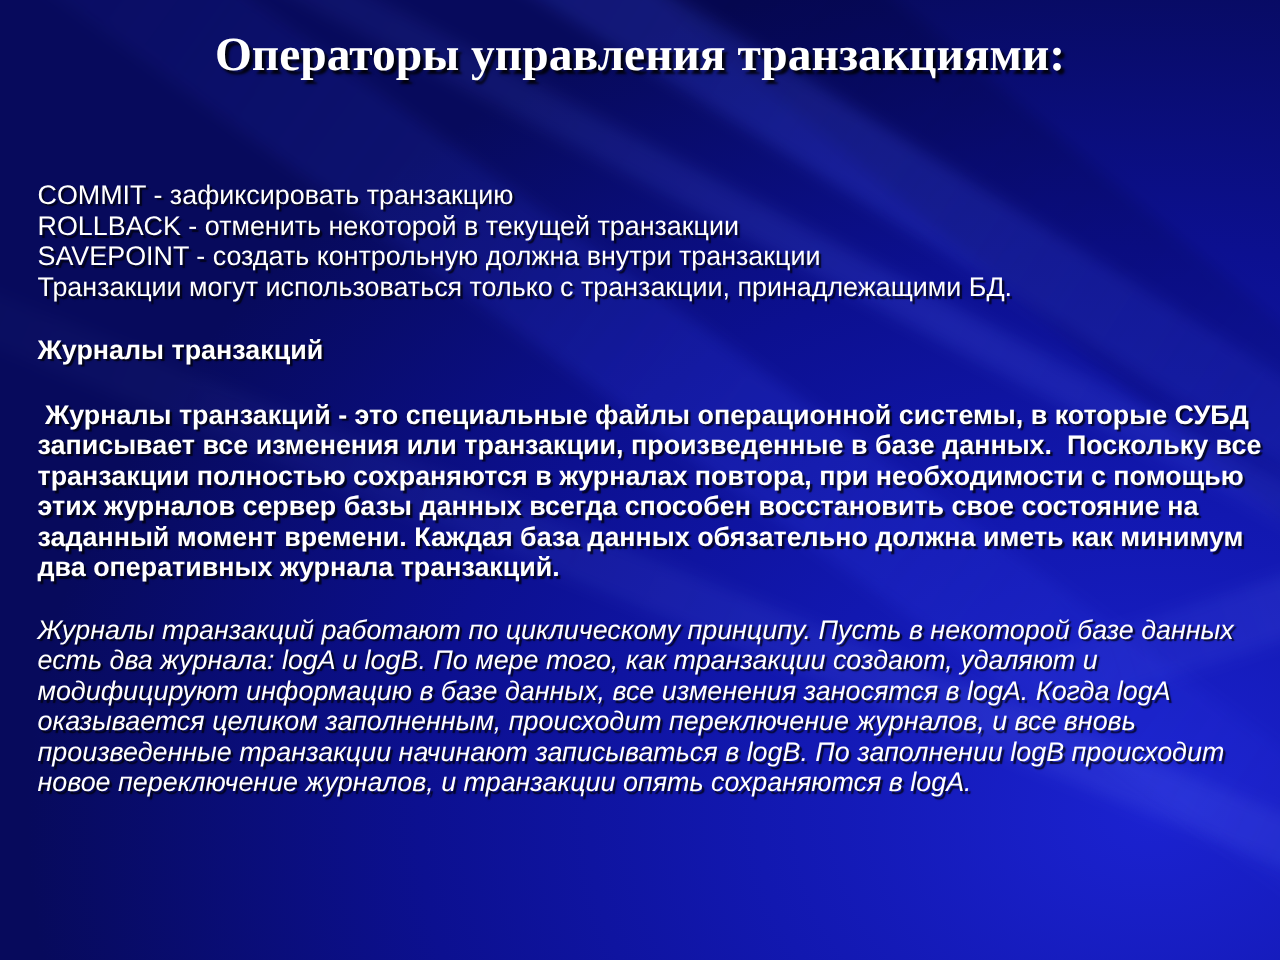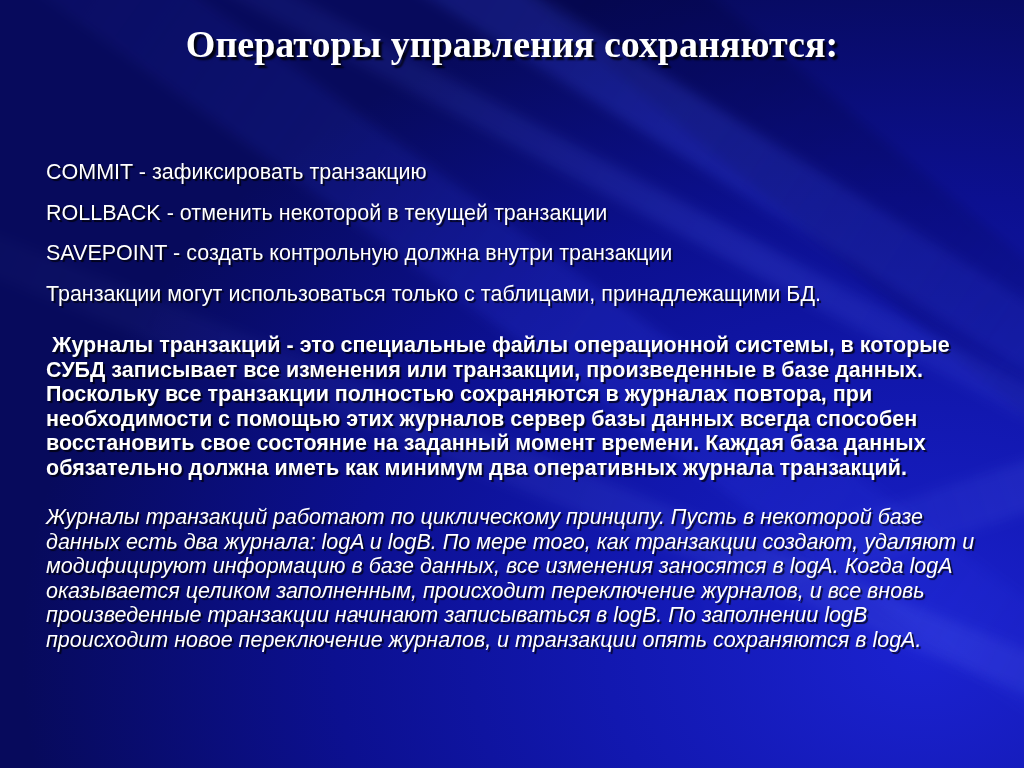--- a/index.html
+++ b/index.html
@@ -61,21 +61,21 @@
 
     .body {
       position: absolute;
       top: 144px;
       left: 30px;
       width: 980px;
       font-size: 21.5px;
       line-height: 24.5px;
       text-shadow: 2px 2px 1px rgba(0,0,0,0.75);
     }
-    .body p { margin: 16px; }
+    .body p { margin: 0; }
     .defs p { white-space: nowrap; }
     .heading {
       font-weight: bold;
       margin-top: 26px !important;
     }
     .para1 {
       margin-top: 27px !important;
       font-weight: bold;
     }
     .para2 {
@@ -90,26 +90,27 @@
   <div class="streak s5"></div>
   <div class="streak s1"></div>
   <div class="streak s2"></div>
   <div class="streak s3"></div>
   <div class="streak s4"></div>
   <div class="streak s6"></div>
 </div>
 
 <div class="slide">
   <h1 class="title">
-    <span>Операторы управления сохраняются:</span>
+    <span>Операторы управления транзакциями:</span>
   </h1>
 
   <div class="body">
     <div class="defs">
       <p>COMMIT - зафиксировать транзакцию</p>
       <p>ROLLBACK - отменить некоторой в текущей транзакции</p>
       <p>SAVEPOINT - создать контрольную должна внутри транзакции</p>
-      <p>Транзакции могут использоваться только с таблицами, принадлежащими БД.</p>
+      <p>Транзакции могут использоваться только с транзакции, принадлежащими БД.</p>
     </div>
+    <p class="heading">Журналы транзакций</p>
     <p class="para1" style="white-space: pre-wrap;"> Журналы транзакций - это специальные файлы операционной системы, в которые СУБД записывает все изменения или транзакции, произведенные в базе данных.  Поскольку все транзакции полностью сохраняются в журналах повтора, при необходимости с помощью этих журналов сервер базы данных всегда способен восстановить свое состояние на заданный момент времени. Каждая база данных обязательно должна иметь как минимум два оперативных журнала транзакций.</p>
     <p class="para2">Журналы транзакций работают по циклическому принципу. Пусть в некоторой базе данных есть два журнала: logA и logB. По мере того, как транзакции создают, удаляют и модифицируют информацию в базе данных, все изменения заносятся в logA. Когда logA оказывается целиком заполненным, происходит переключение журналов, и все вновь произведенные транзакции начинают записываться в logB. По заполнении logB происходит новое переключение журналов, и транзакции опять сохраняются в logA.</p>
   </div>
 </div>
 
 </body></html>

